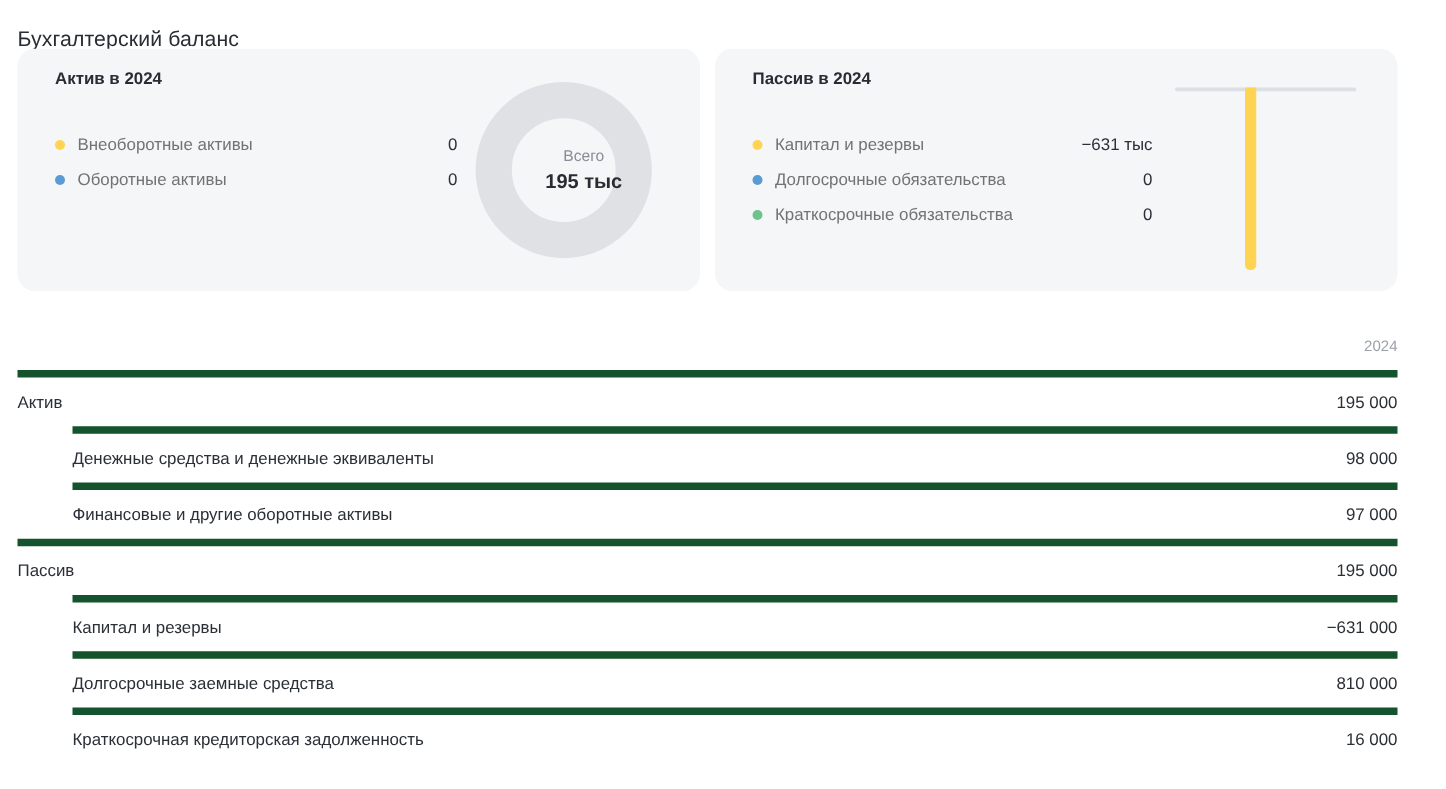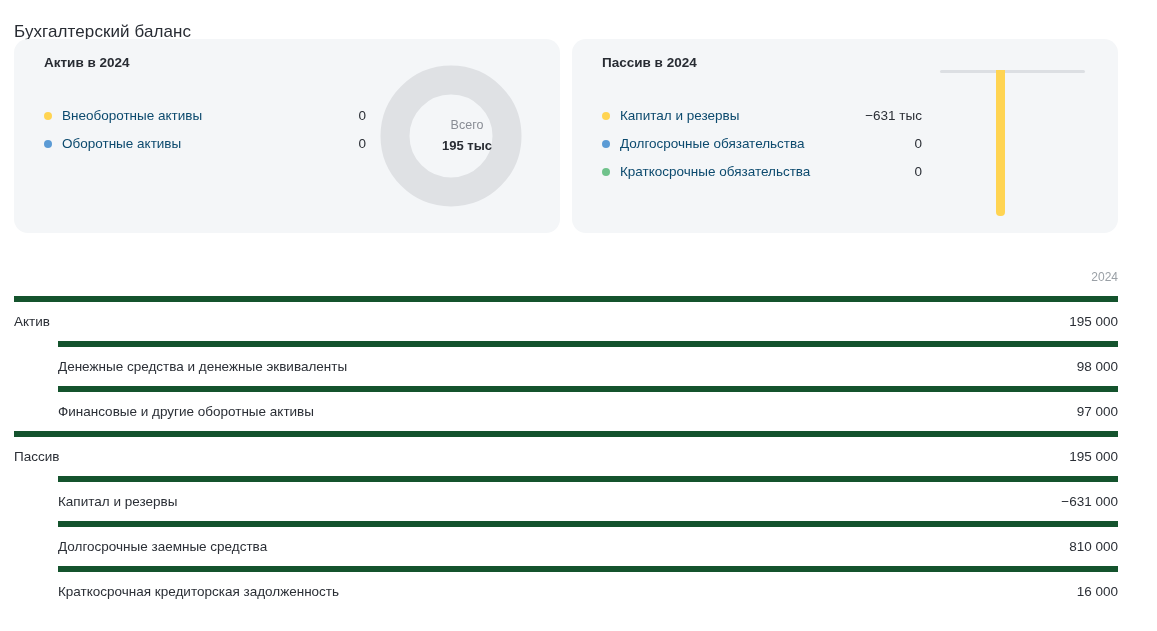--- a/index.html
+++ b/index.html
@@ -78,21 +78,21 @@
   .legend-dot {
     width: 8px;
     height: 8px;
     border-radius: 50%;
     flex: 0 0 8px;
     margin-right: 10px;
   }
 
   .legend-label {
     font-size: 13.5px;
-    color: #0c4a6e;
+    color: #737373;
     line-height: 18px;
     white-space: nowrap;
   }
 
   .legend-value {
     margin-left: auto;
     font-size: 13.5px;
     color: #2b2f36;
     line-height: 18px;
     white-space: nowrap;
@@ -120,21 +120,21 @@
     align-items: center;
     justify-content: center;
   }
   .donut-center .d-label {
     font-size: 12.5px;
     color: #85899094;
     color: #898d95;
     line-height: 17px;
   }
   .donut-center .d-value {
-    font-size: 13px;
+    font-size: 16px;
     font-weight: bold;
     color: #282c33;
     line-height: 20px;
     margin-top: 2px;
   }
 
   
   .barchart {
     position: absolute;
     left: 368px;

